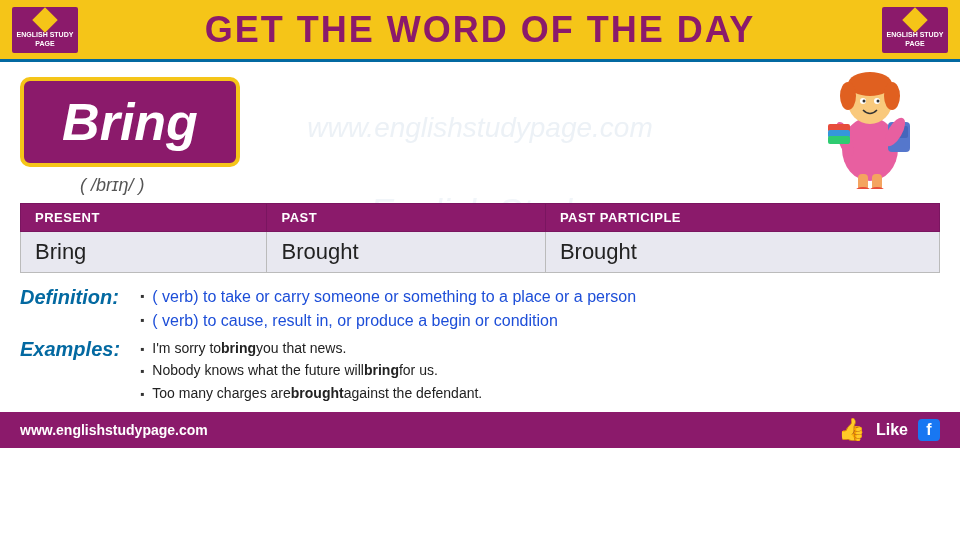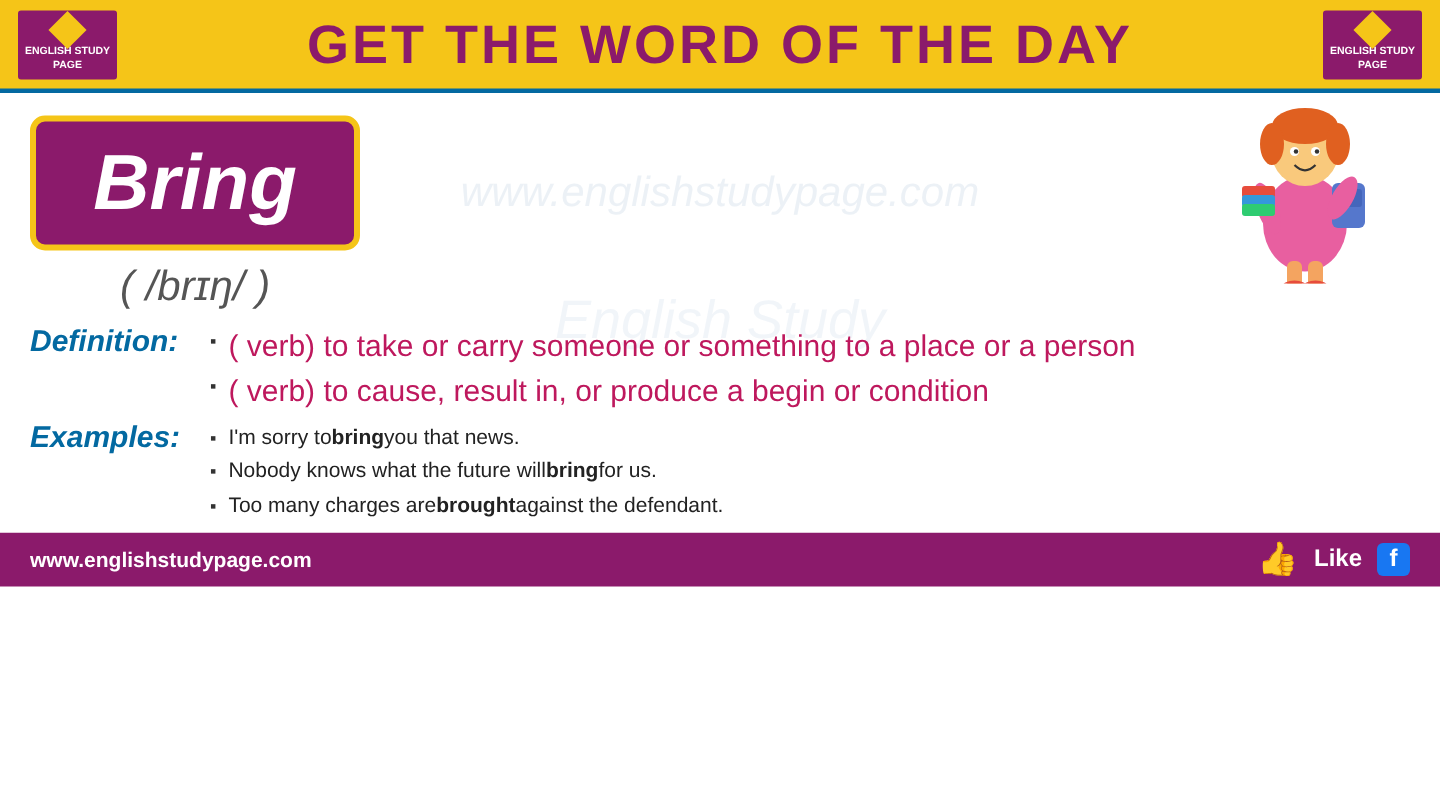--- a/index.html
+++ b/index.html
@@ -122,21 +122,21 @@
       padding: 15px 30px;
       color: white;
       font-size: 52px;
       font-weight: 900;
       font-style: italic;
       min-width: 220px;
       text-align: center;
       line-height: 1;
     }
     .pronunciation {
-      font-size: 28px;
+      font-size: 18px;
       color: #555;
       margin-top: 8px;
       margin-left: 60px;
       font-style: italic;
     }
     .cartoon {
       position: absolute;
       right: 20px;
       top: -8px;
       width: 130px;
@@ -188,22 +188,22 @@
       font-weight: 900;
       font-style: italic;
       min-width: 120px;
       padding-top: 1px;
     }
     .def-list {
       list-style: none;
       padding: 0;
     }
     .def-list li {
-      font-size: 20px;
-      color: #be185d;
+      font-size: 16px;
+      color: #1d4ed8;
       line-height: 1.5;
       display: flex;
       align-items: flex-start;
     }
     .def-list li::before {
       content: "▪";
       color: #333;
       margin-right: 8px;
       font-size: 12px;
       margin-top: 2px;
@@ -332,20 +332,36 @@
 
         <rect x="48" y="120" width="10" height="18" rx="4" fill="#f4a460"></rect>
         <rect x="62" y="120" width="10" height="18" rx="4" fill="#f4a460"></rect>
 
         <ellipse cx="53" cy="137" rx="8" ry="4" fill="#e74c3c"></ellipse>
         <ellipse cx="67" cy="137" rx="8" ry="4" fill="#e74c3c"></ellipse>
       </svg>
     </div>
   </div>
 
+  <table class="conjugation-table">
+    <thead>
+      <tr>
+        <th>PRESENT</th>
+        <th>PAST</th>
+        <th>PAST PARTICIPLE</th>
+      </tr>
+    </thead>
+    <tbody>
+      <tr>
+        <td>Bring</td>
+        <td>Brought</td>
+        <td>Brought</td>
+      </tr>
+    </tbody>
+  </table>
 
   <div class="content-section">
 
     <div class="definition-row">
       <span class="section-label">Definition:</span>
       <ul class="def-list">
         <li>( verb) to take or carry someone or something to a place or a person</li>
         <li>( verb) to cause, result in, or produce a begin or condition</li>
       </ul>
     </div>

